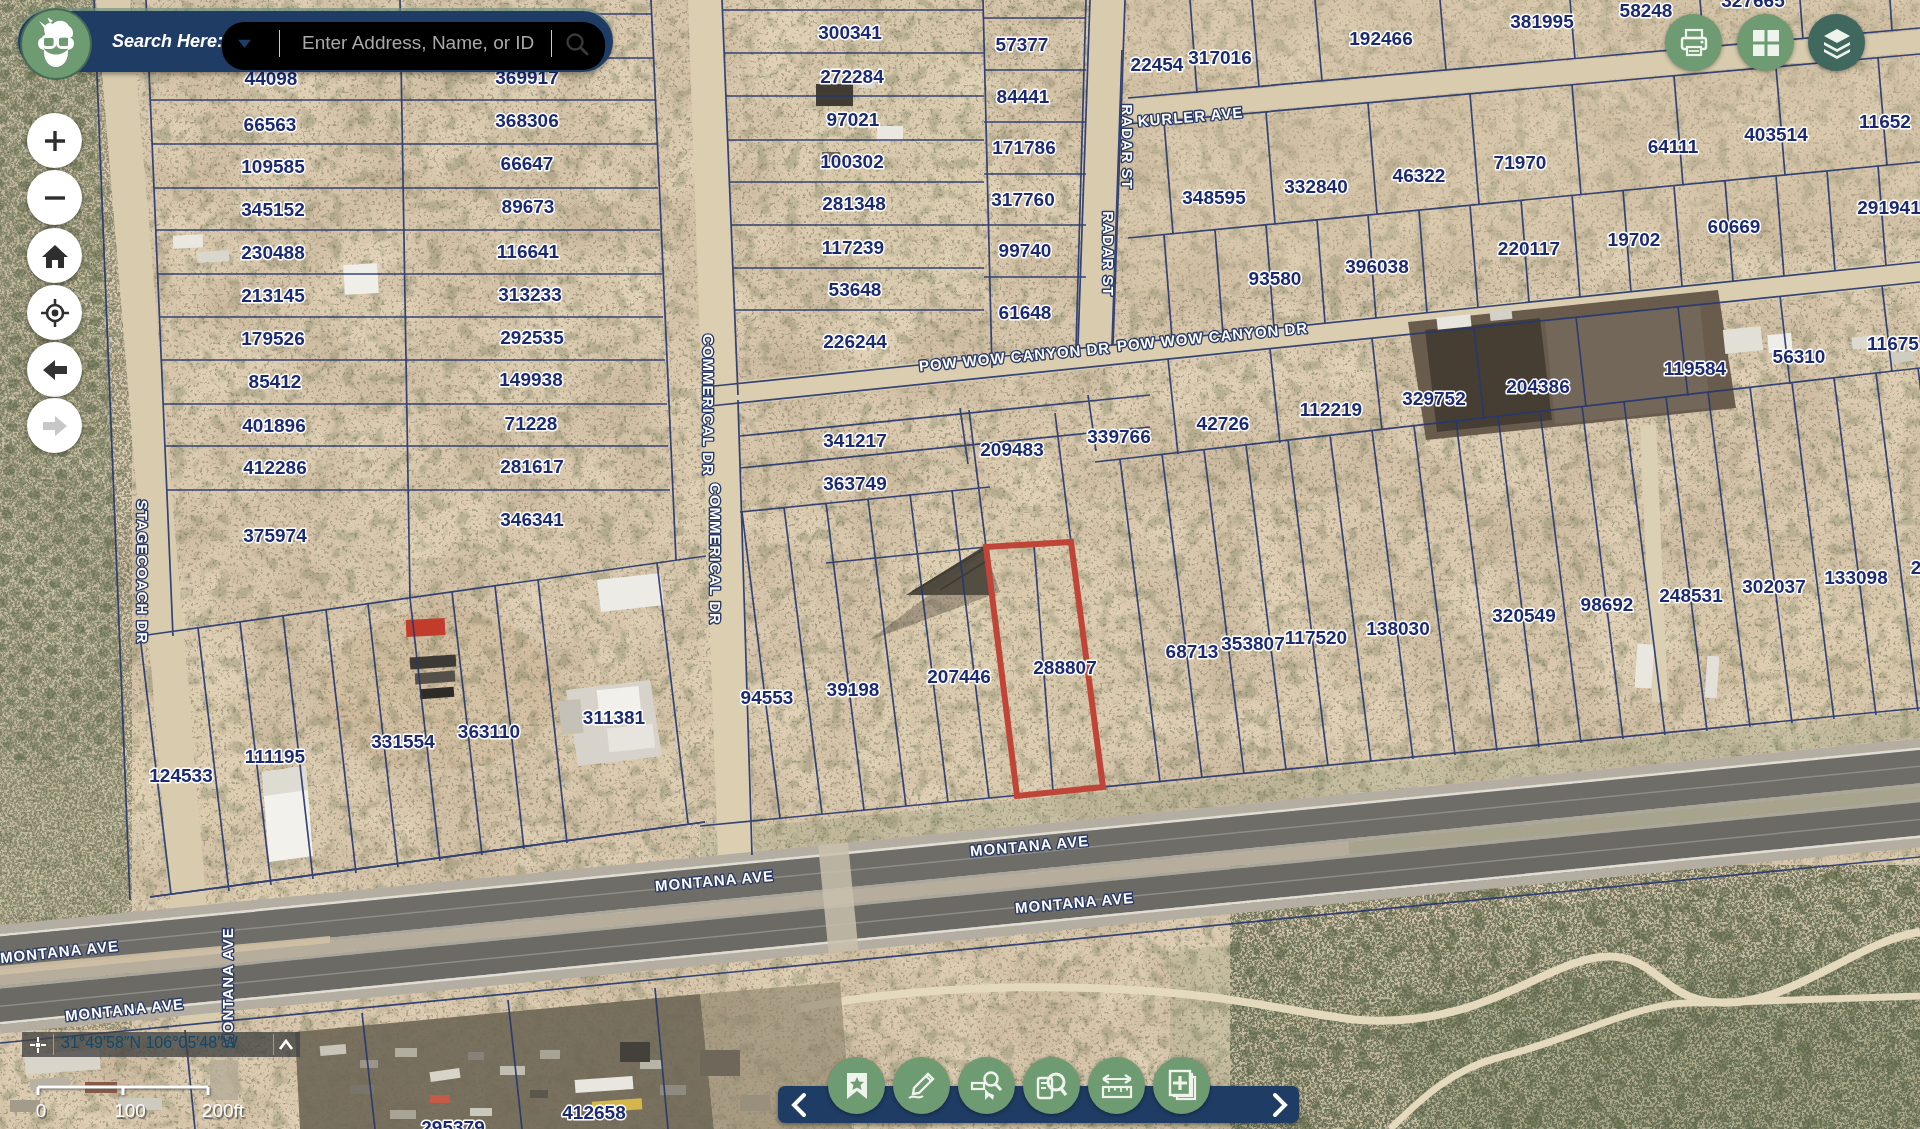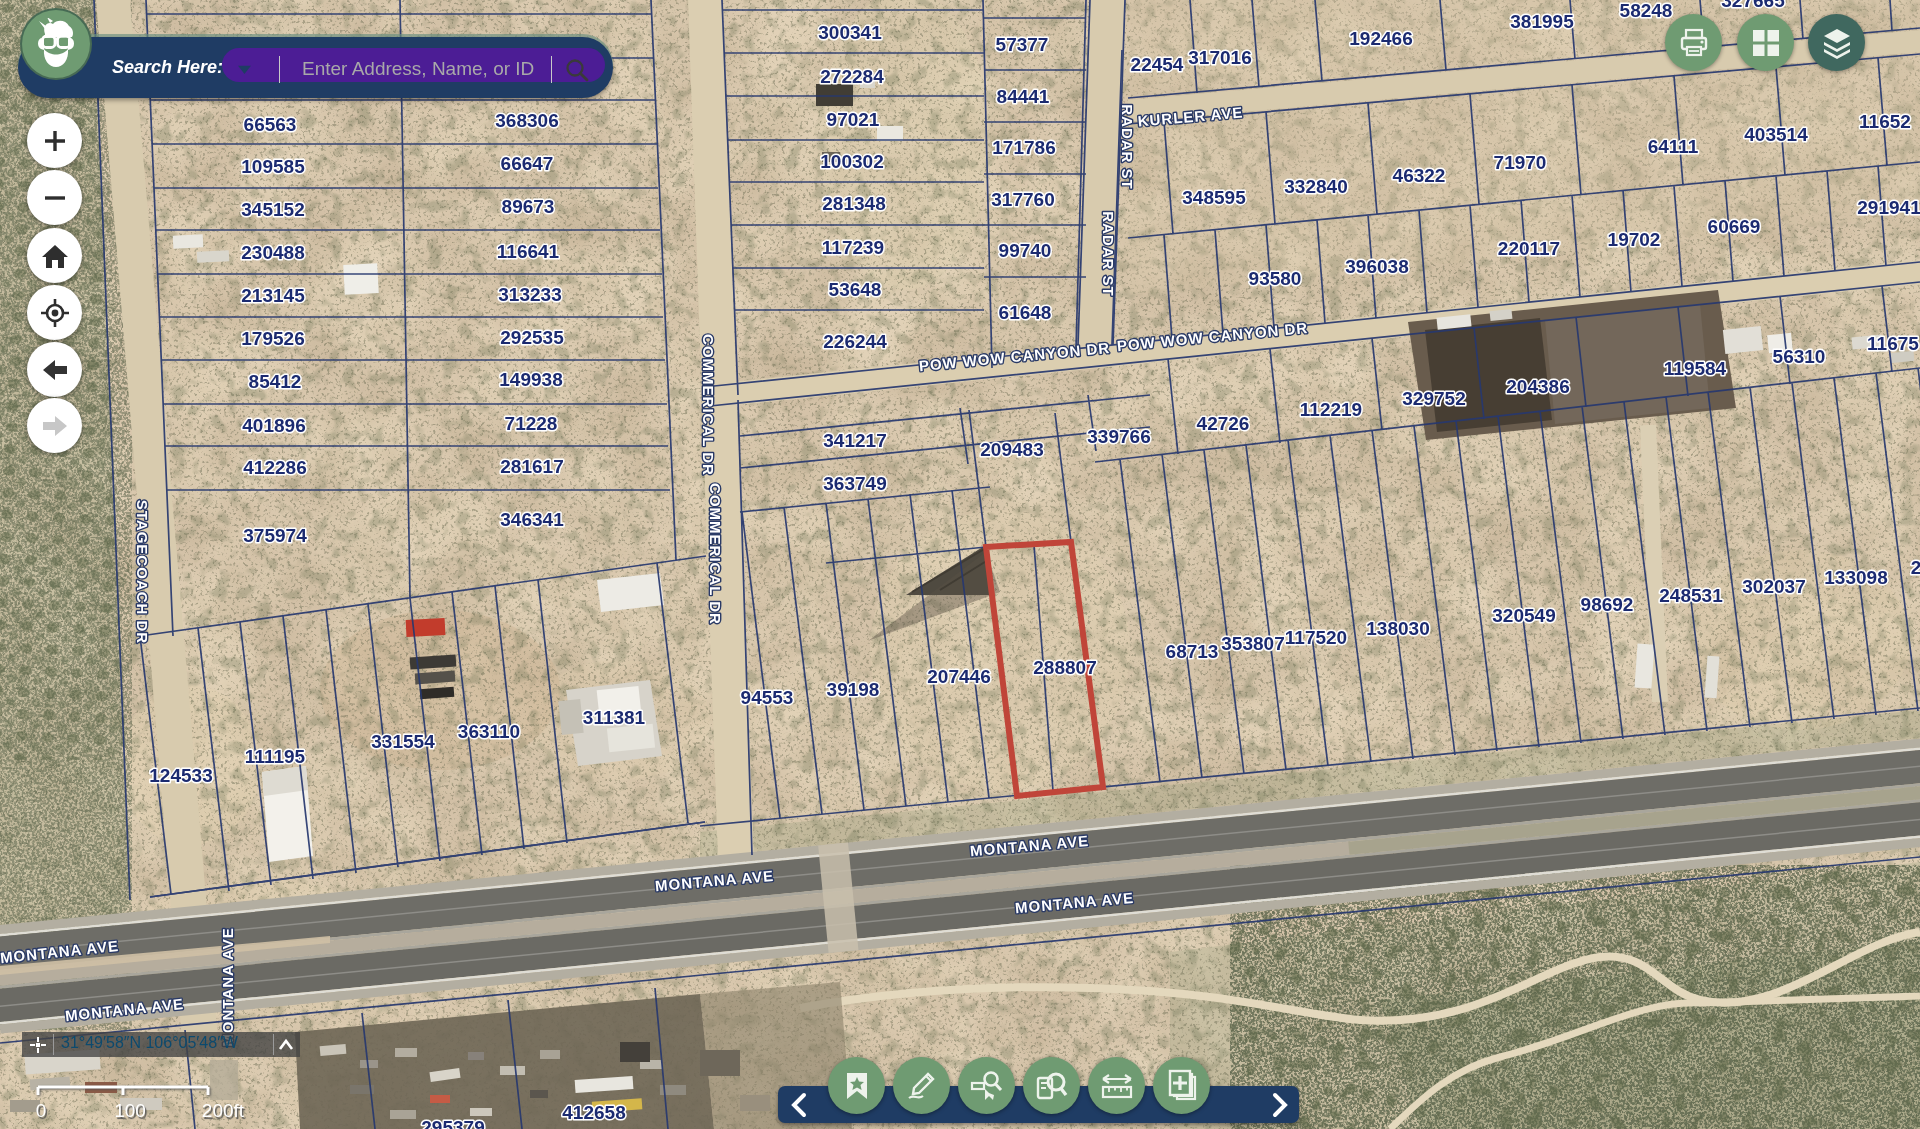--- a/index.html
+++ b/index.html
@@ -316,25 +316,25 @@
 <text x="0" y="0" transform="translate(137,572) rotate(90)">STAGECOACH DR</text>
 <text x="0" y="0" transform="translate(60,957) rotate(-6)">MONTANA AVE</text>
 <text x="0" y="0" transform="translate(125,1015) rotate(-6)">MONTANA AVE</text>
 <text x="0" y="0" transform="translate(233,987) rotate(-90)">MONTANA AVE</text>
 <text x="0" y="0" transform="translate(715,886) rotate(-5)">MONTANA AVE</text>
 <text x="0" y="0" transform="translate(1030,851) rotate(-5)">MONTANA AVE</text>
 <text x="0" y="0" transform="translate(1075,908) rotate(-5)">MONTANA AVE</text>
 </g>
 </svg>
 
-<div class="ui" style="left:18px;top:11px;width:595px;height:61px;background:#1f3c64;border-radius:32px;box-shadow:0 -3px 0 rgba(108,144,128,0.65),0 2px 5px rgba(0,0,0,0.4);margin-top:26px;">
+<div class="ui" style="left:18px;top:11px;width:595px;height:61px;background:#1f3c64;border-radius:32px;box-shadow:0 -3px 0 rgba(108,144,128,0.65),0 2px 5px rgba(0,0,0,0.4);">
 
   <div style="position:absolute;left:94px;top:20px;color:#fff;font-style:italic;font-weight:bold;font-size:18px;">Search Here:</div>
 
-  <div style="position:absolute;left:204px;top:11px;width:383px;height:34px;background:#4c1d95;border-radius:22px;">
+  <div style="position:absolute;left:204px;top:11px;width:383px;height:48px;background:#000000;border-radius:22px;">
 
     <svg style="position:absolute;left:15px;top:16px;" width="15" height="11" viewBox="0 0 16 12">
           <path d="M1,2 L15,2 L8,11 Z" fill="#1f3c64"></path>
         </svg>
     <div style="position:absolute;left:57px;top:8px;width:1px;height:27px;background:#c9c9c9;"></div>
 
     <div style="position:absolute;left:80px;top:10px;color:#a9a9a9;font-size:19px;">Enter Address, Name, or ID</div>
     <div style="position:absolute;right:53px;top:8px;width:1px;height:27px;background:#c9c9c9;"></div>
 
     <svg style="position:absolute;right:14px;top:8px;" width="28" height="28" viewBox="0 0 28 28">

